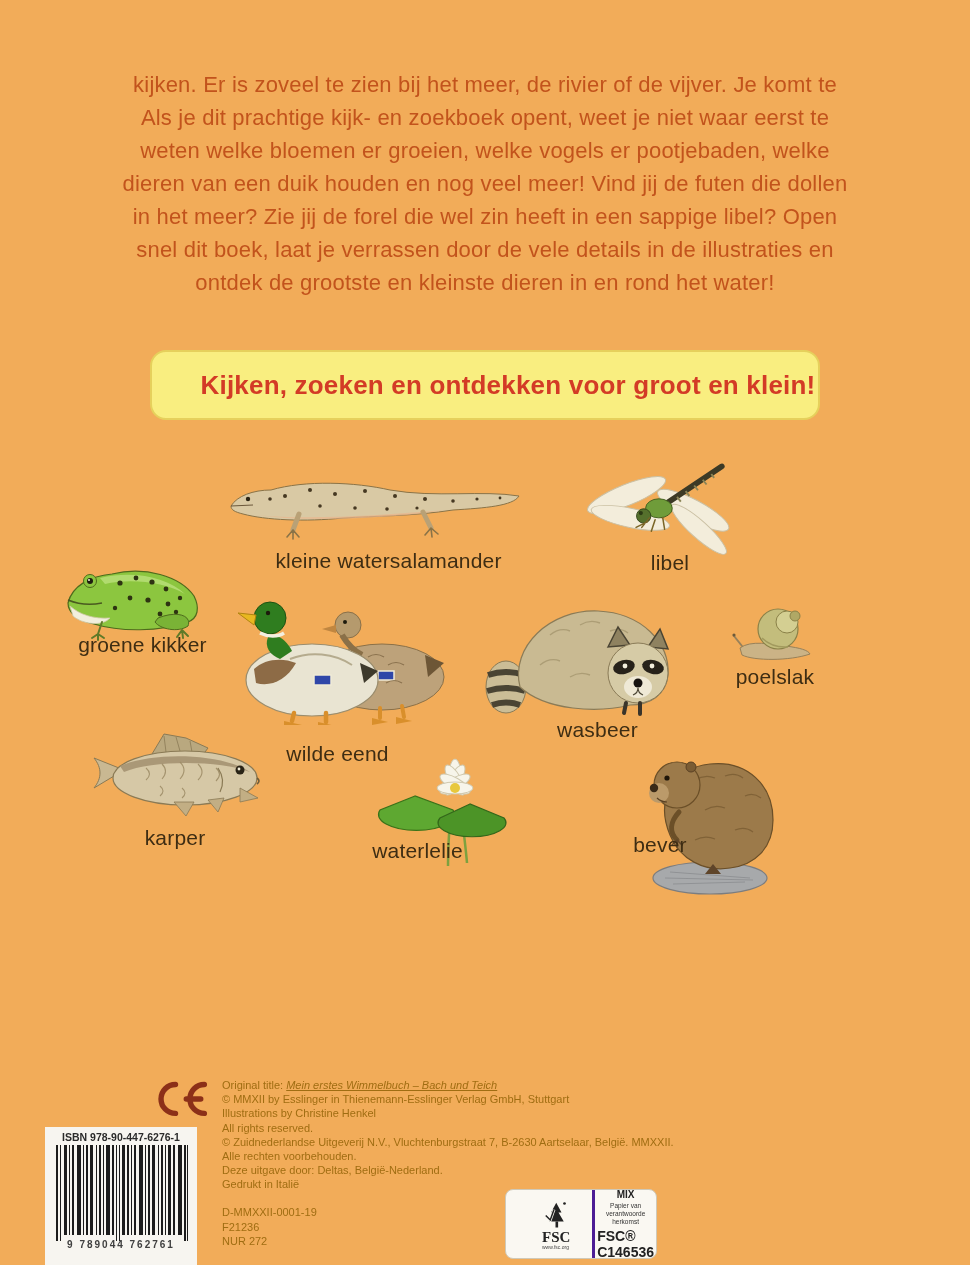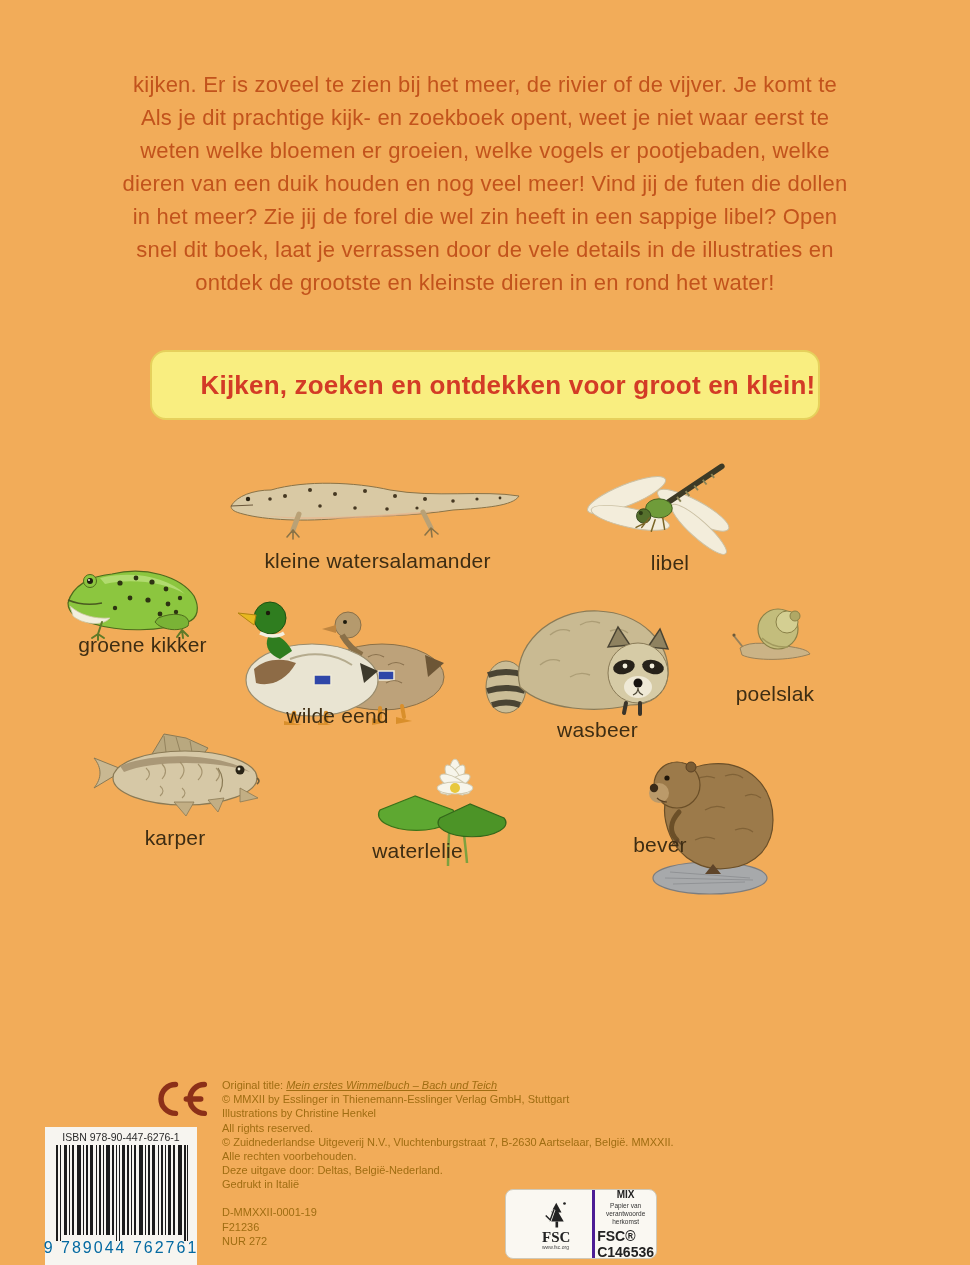--- a/index.html
+++ b/index.html
@@ -36,25 +36,25 @@
   
   .ce{position:absolute;left:152px;top:1080px;width:56px;height:44px;}
   .imprint{position:absolute;left:222px;top:1078px;width:520px;}
   .imprint div{color:#a06d12;font-size:11px;line-height:14.2px;}
   .imprint .it{font-style:italic;text-decoration:underline;}
   .codes{position:absolute;left:222px;top:1205px;}
   .codes div{color:#a06d12;font-size:11px;line-height:14.5px;}
   
   .barcode-box{
     position:absolute;left:45px;top:1127px;width:152px;height:138px;
-    background:#f7f5f0;display:flex;flex-direction:column;align-items:center;
+    background:#f7f5f0;display:flex;flex-direction:column;align-items:center;font-weight:bold;
   }
   .barcode-box .isbn{color:#2b2b2b;font-size:10.5px;margin-top:4px;white-space:nowrap;}
   .barcode-box svg{width:138px;height:96px;margin-top:2px;}
-  .barcode-box .digits{color:#0369a1;font-size:16px;letter-spacing:2px;margin-top:-2px;white-space:nowrap;}
+  .barcode-box .digits{color:#404040;font-size:10px;letter-spacing:2px;margin-top:-2px;white-space:nowrap;}
   
   .fsc-box{
     position:absolute;left:505px;top:1189px;width:152px;height:70px;
     background:#faf8f2;border:1px solid #cfc9b8;border-radius:8px;
     box-sizing:border-box;display:flex;align-items:stretch;
   }
   .fsc-left{width:58px;display:flex;flex-direction:column;align-items:flex-start;justify-content:center;border-right:3px solid #4c1d95;padding-left:36px;}
   .fsc-left .fsc-word{font-family:"Liberation Serif",serif;font-weight:bold;font-size:15px;color:#222;line-height:14px;margin-top:1px;}
   .fsc-left .fsc-url{font-size:5px;color:#444;}
   .fsc-right{flex:1;display:flex;flex-direction:column;align-items:center;justify-content:center;padding:2px;}
@@ -106,21 +106,21 @@
       <g stroke="#b9a176" stroke-width="5" stroke-linecap="round" fill="none">
         <path d="M74,48 L68,64"></path>
           <path d="M198,46 L206,62"></path>
       </g>
       <g stroke="#8a7347" stroke-width="1.6" stroke-linecap="round" fill="none">
         <path d="M68,64 l-6,7 M68,64 l0,9 M68,64 l6,7"></path>
         <path d="M206,62 l-6,7 M206,62 l1,9 M206,62 l7,6"></path>
       </g>
     </svg>
   </div>
-  <div class="fig-label" style="left:225px;top:549px;width:305px;">kleine watersalamander</div>
+  <div class="fig-label" style="left:236px;top:549px;width:305px;">kleine watersalamander</div>
 
   <div class="fig" style="left:585px;top:455px;width:165px;height:100px;">
     <svg viewBox="0 0 170 105">
       <g fill="#f4f1e3" stroke="#c9c2a8" stroke-width="1" opacity="0.95">
         <ellipse cx="42" cy="42" rx="44" ry="11" transform="rotate(-22 42 42)"></ellipse>
         <ellipse cx="46" cy="66" rx="42" ry="10" transform="rotate(12 46 66)"></ellipse>
         <ellipse cx="112" cy="58" rx="42" ry="11" transform="rotate(28 112 58)"></ellipse>
         <ellipse cx="118" cy="78" rx="38" ry="9" transform="rotate(42 118 78)"></ellipse>
       </g>
       <path d="M82,52 L142,12" stroke="#3c3a26" stroke-width="6" stroke-linecap="round"></path>
@@ -197,21 +197,21 @@
       <path d="M30,48 C38,52 48,52 54,48" stroke="#f2efe0" stroke-width="3.5" fill="none"></path>
       <path d="M26,30 L8,28 L24,40 Z" fill="#e8b820" stroke="#b08410" stroke-width="1"></path>
       <circle cx="38" cy="28" r="2.2" fill="#1d1a0c"></circle>
       <g stroke="#d98f2b" stroke-width="4.5" stroke-linecap="round" fill="none">
         <path d="M64,128 l-2,8 M96,128 l0,9"></path>
       </g>
       <path d="M54,136 l18,4 l-18,3 Z" fill="#d98f2b"></path>
       <path d="M88,137 l18,4 l-18,3 Z" fill="#d98f2b"></path>
     </svg>
   </div>
-  <div class="fig-label" style="left:250px;top:704px;width:175px;">wilde eend</div>
+  <div class="fig-label" style="left:250px;top:742px;width:175px;">wilde eend</div>
 
   <div class="fig" style="left:480px;top:595px;width:205px;height:125px;">
     <svg viewBox="0 0 205 125">
       <g>
         <ellipse cx="26" cy="92" rx="20" ry="26" fill="#cbbd96" stroke="#8a7b57" stroke-width="1"></ellipse>
         <path d="M8,80 q18,-6 36,0" stroke="#4a4433" stroke-width="6" fill="none"></path>
         <path d="M7,96 q19,-6 38,0" stroke="#4a4433" stroke-width="6" fill="none"></path>
         <path d="M12,110 q14,-5 28,0" stroke="#4a4433" stroke-width="6" fill="none"></path>
       </g>
       <path d="M40,92 C30,52 70,14 118,16 C162,18 190,48 188,80 C186,100 170,110 150,110 C118,118 66,116 40,92 Z" fill="#c9ba92" stroke="#8a7b57" stroke-width="1.2"></path>
@@ -239,21 +239,21 @@
     <svg viewBox="0 0 85 62">
       <path d="M10,48 C20,40 42,44 56,46 C70,48 78,50 80,54 C60,61 24,61 12,55 Z" fill="#cbb386" stroke="#97815a" stroke-width="1"></path>
       <path d="M12,46 L4,36" stroke="#97815a" stroke-width="2" stroke-linecap="round"></path>
       <circle cx="4" cy="35" r="1.6" fill="#6d5a3a"></circle>
       <circle cx="48" cy="29" r="20" fill="#c3bd7c" stroke="#8a8148" stroke-width="1.2"></circle>
       <circle cx="57" cy="22" r="11" fill="#d4cf92" stroke="#8a8148" stroke-width="1"></circle>
       <circle cx="65" cy="16" r="5" fill="#b0a865" stroke="#8a8148" stroke-width="1"></circle>
       <path d="M32,38 q10,10 26,9" stroke="#a29a5e" stroke-width="1.5" fill="none"></path>
     </svg>
   </div>
-  <div class="fig-label" style="left:700px;top:682px;width:150px;">poelslak</div>
+  <div class="fig-label" style="left:700px;top:665px;width:150px;">poelslak</div>
 
   <div class="fig" style="left:90px;top:728px;width:180px;height:92px;">
     <svg viewBox="0 0 180 92">
       <path d="M4,30 L34,42 L4,60 C12,50 12,40 4,30 Z" fill="#c9b892" stroke="#8a7a55" stroke-width="1"></path>
       <path d="M62,26 L74,6 L96,10 L118,20 L112,28 Z" fill="#b9a87f" stroke="#8a7a55" stroke-width="1"></path>
       <g stroke="#8a7a55" stroke-width="1" opacity="0.8">
         <path d="M74,8 L76,24 M86,9 L90,23 M100,13 L102,24"></path>
       </g>
       <ellipse cx="95" cy="50" rx="72" ry="27" fill="#d6c8a6" stroke="#8a7a55" stroke-width="1.2"></ellipse>
       <path d="M30,38 C60,24 130,24 160,44 C130,32 62,32 34,44 Z" fill="#a59272" opacity="0.9"></path>

